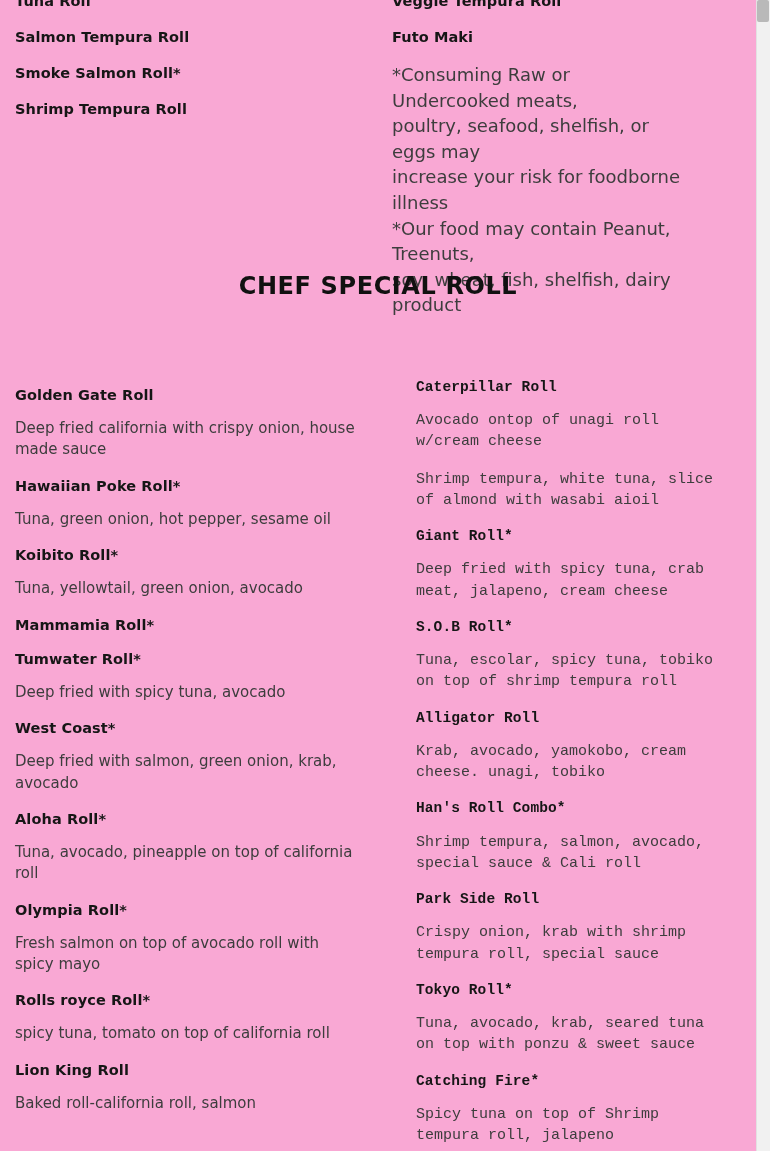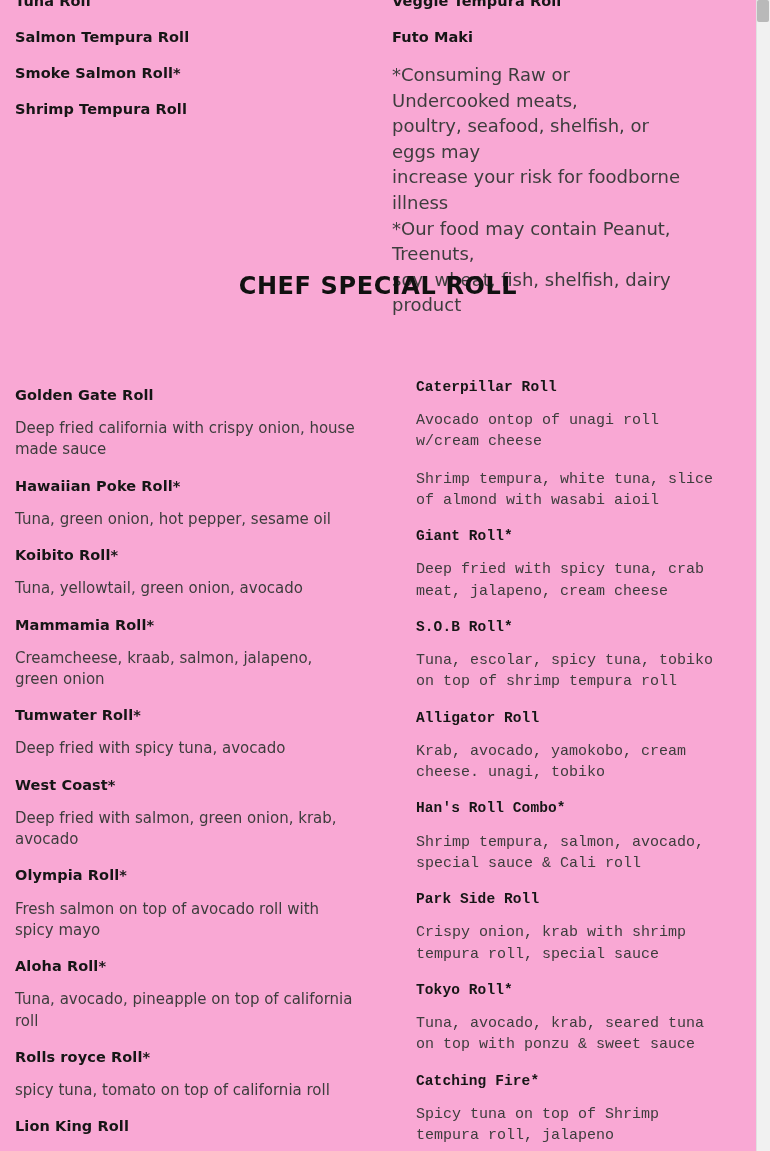--- a/index.html
+++ b/index.html
@@ -167,37 +167,36 @@
       <div class="item">
         <div class="item-name">Hawaiian Poke Roll*</div>
         <div class="item-desc">Tuna, green onion, hot pepper, sesame oil</div>
       </div>
       <div class="item">
         <div class="item-name">Koibito Roll*</div>
         <div class="item-desc">Tuna, yellowtail, green onion, avocado</div>
       </div>
       <div class="item">
         <div class="item-name">Mammamia Roll*</div>
-        <div class="item-desc">Creamcheese, kraab, salmon, jalapeno, green onion</div>
       </div>
       <div class="item">
         <div class="item-name">Tumwater Roll*</div>
         <div class="item-desc">Deep fried with spicy tuna, avocado</div>
       </div>
       <div class="item">
         <div class="item-name">West Coast*</div>
         <div class="item-desc">Deep fried with salmon, green onion, krab, avocado</div>
       </div>
       <div class="item">
+        <div class="item-name">Aloha Roll*</div>
+        <div class="item-desc">Tuna, avocado, pineapple on top of california roll</div>
+      </div>
+      <div class="item">
         <div class="item-name">Olympia Roll*</div>
         <div class="item-desc">Fresh salmon on top of avocado roll with spicy mayo</div>
-      </div>
-      <div class="item">
-        <div class="item-name">Aloha Roll*</div>
-        <div class="item-desc">Tuna, avocado, pineapple on top of california roll</div>
       </div>
       <div class="item">
         <div class="item-name">Rolls royce Roll*</div>
         <div class="item-desc">spicy tuna, tomato on top of california roll</div>
       </div>
       <div class="item">
         <div class="item-name">Lion King Roll</div>
         <div class="item-desc">Baked roll-california roll, salmon</div>
       </div>
       <div class="partial-name">&nbsp;</div>

